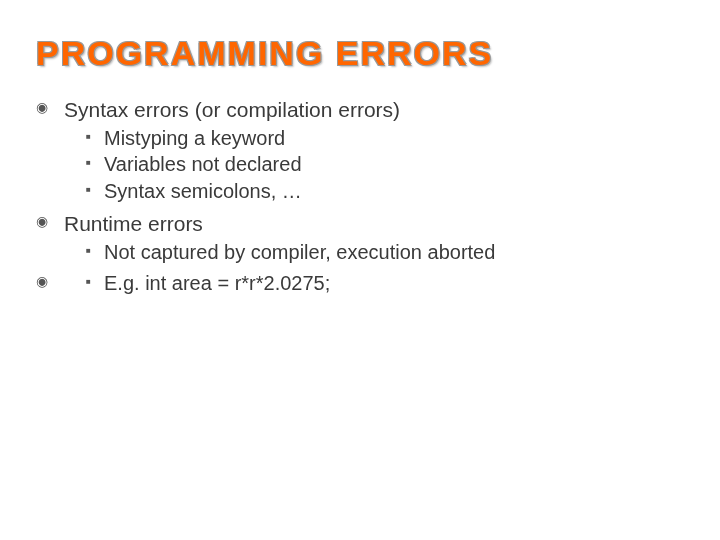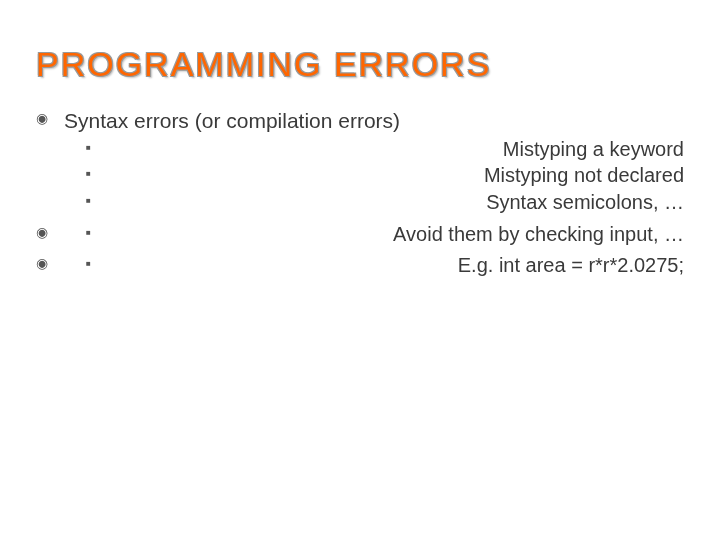--- a/index.html
+++ b/index.html
@@ -13,30 +13,30 @@
     overflow: hidden;
   }
   .slide {
     box-sizing: border-box;
     width: 720px;
     height: 540px;
     padding: 32px 36px 0 36px;
   }
   .title {
     font-size: 34px;
-    font-weight: 400;
+    font-weight: 700;
     letter-spacing: 2px;
     color: #ff6600;
     text-shadow:
       -1px -1px 0 #999999,
        1px -1px 0 #999999,
       -1px  1px 0 #999999,
        1px  1px 0 #999999,
        2px  2px 2px rgba(0,0,0,0.25);
-    margin: 13px 0 18px 0;
+    margin: 2px 0 18px 0;
   }
   .content {
     font-size: 21px;
     line-height: 1.28;
     margin-top: 24px;
   }
   .top-list {
     list-style: none;
     margin: 0;
     padding: 0;
@@ -57,21 +57,20 @@
   .sub-list {
     list-style: none;
     margin: 2px 0 6px 0;
     padding: 0 0 0 22px;
     font-size: 20px;
   }
   .sub-list > li {
     position: relative;
     padding-left: 18px;
     margin-bottom: 1px;
-    text-align: right;
   }
   .sub-list > li::before {
     content: "■";
     position: absolute;
     left: 0;
     top: 6px;
     font-size: 8px;
     color: #555;
   }
 </style>
@@ -81,28 +80,29 @@
 <div class="slide">
   <h1 class="title">PROGRAMMING ERRORS</h1>
 
   <div class="content">
     <ul class="top-list">
 
       <li>
         <span>Syntax errors (or compilation errors)</span>
         <ul class="sub-list">
           <li>Mistyping a keyword</li>
-          <li>Mistyping not declared</li>
+          <li>Variables not declared</li>
           <li>Syntax semicolons, …</li>
         </ul>
       </li>
 
       <li>
+        <span>Runtime errors</span>
         <ul class="sub-list">
-          <li>Avoid them by checking input, …</li>
+          <li>Not captured by compiler, execution aborted</li>
         </ul>
       </li>
 
       <li>
         <ul class="sub-list">
           <li>E.g.  int area = r*r*2.0275;</li>
         </ul>
       </li>
 
     </ul>

